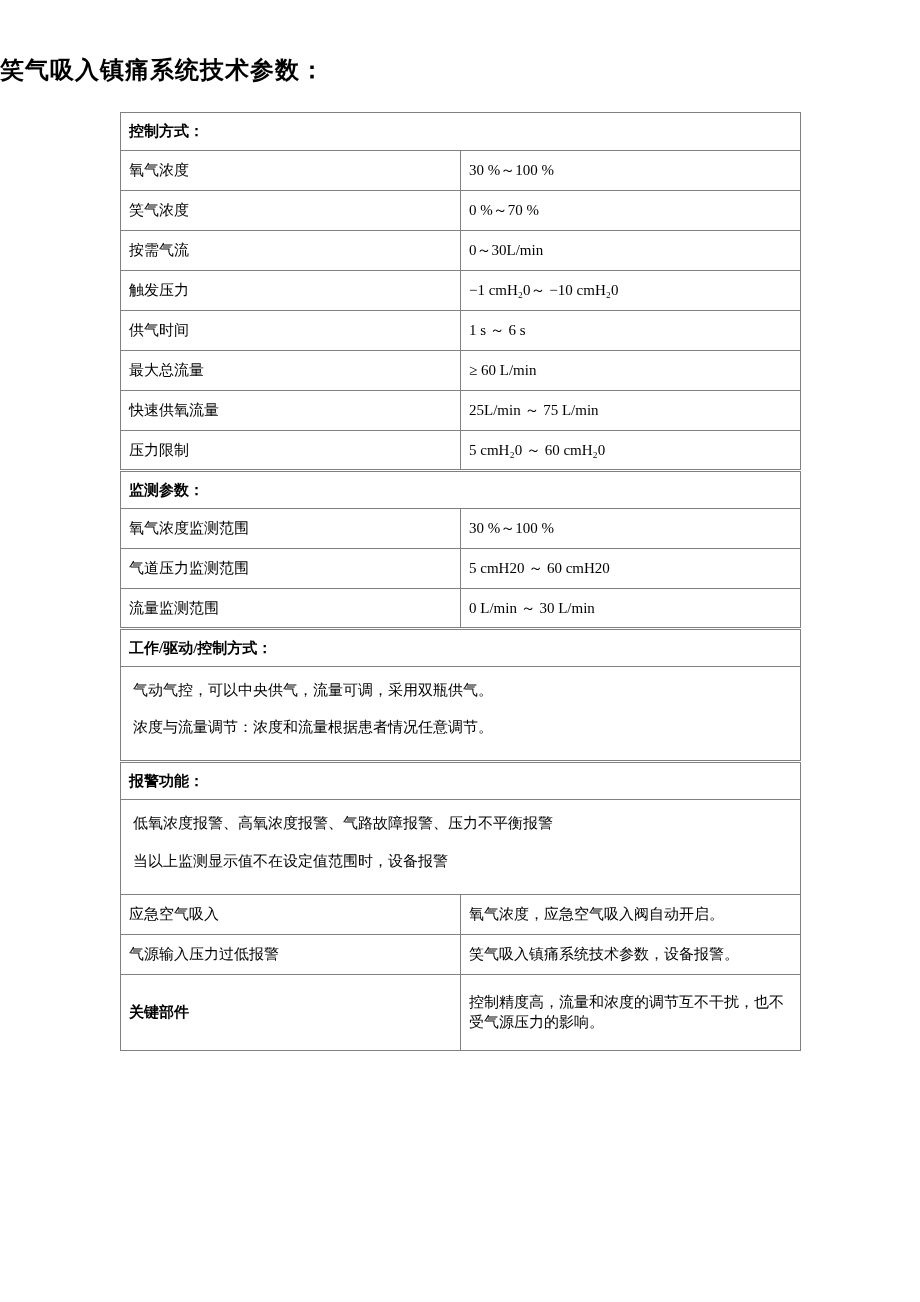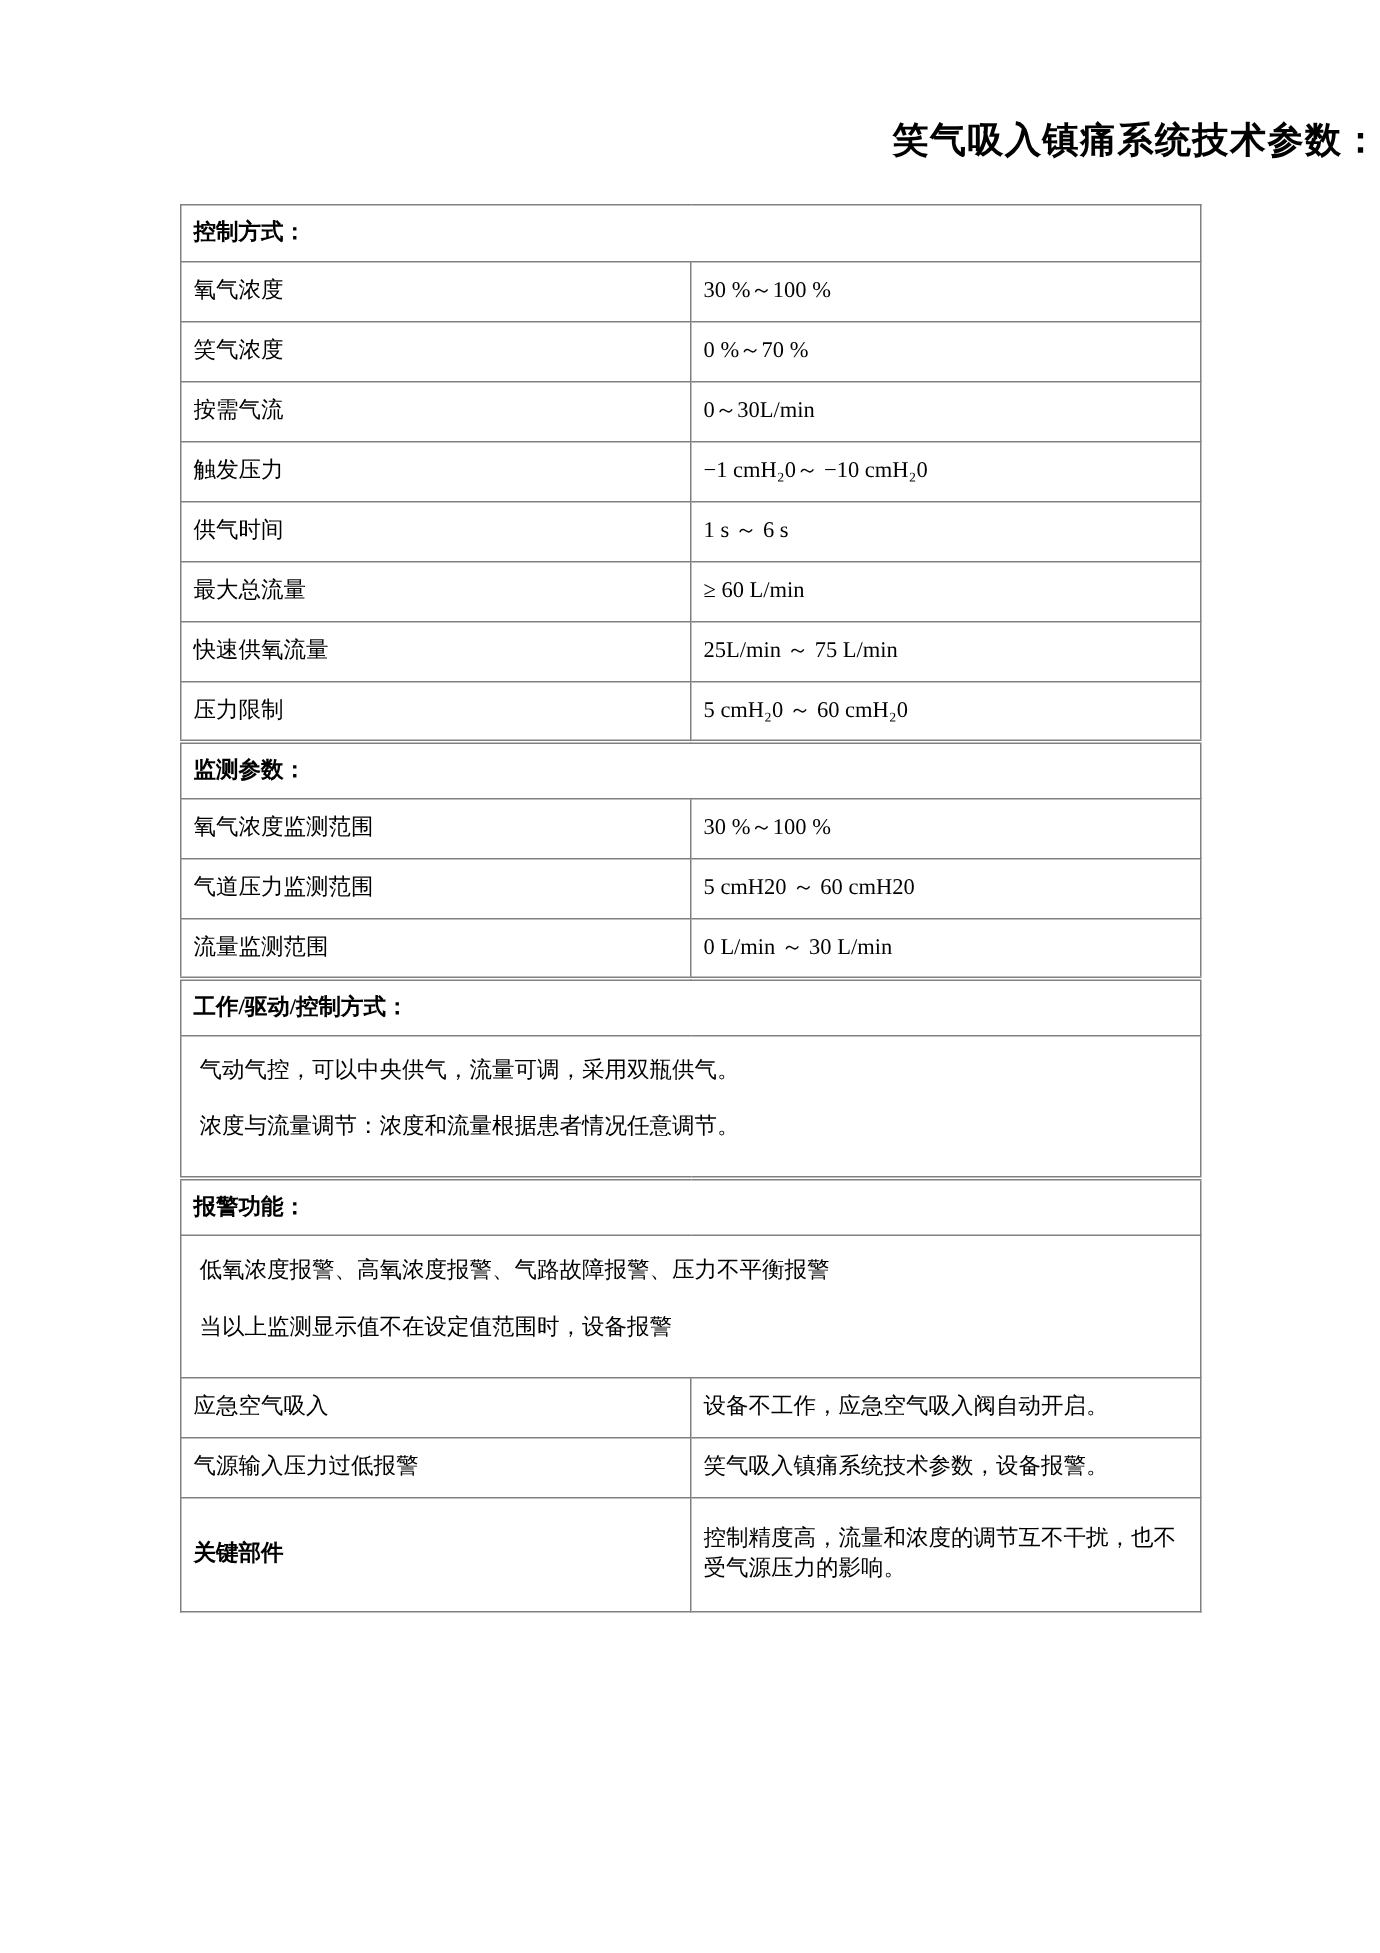--- a/index.html
+++ b/index.html
@@ -6,22 +6,22 @@
   html, body {
     margin: 0; padding: 0;
     width: 920px; height: 1302px;
     background: #ffffff;
     color: #000000;
     font-family: "Liberation Serif", "DejaVu Serif", serif;
   }
   .page { width: 920px; height: 1302px; overflow: hidden; }
   .title {
     margin: 0;
-    padding-top: 80px;
-    text-align: right;
+    padding-top: 56px;
+    text-align: left;
     font-size: 24px;
     font-weight: bold;
     letter-spacing: 1px;
     line-height: 1.2;
     font-family: Liberation Serif, serif;
   }
   table.spec-table {
     border-collapse: collapse;
     table-layout: fixed;
     margin: 27px 0 0 120px;
@@ -124,21 +124,21 @@
 
       <tr class="full">
         <td colspan="2">
           <p>低氧浓度报警、高氧浓度报警、气路故障报警、压力不平衡报警</p>
           <p>当以上监测显示值不在设定值范围时，设备报警</p>
         </td>
       </tr>
 
       <tr class="pair">
         <td class="label">应急空气吸入</td>
-        <td class="value">设备不工作，应急空气吸入阀自动开启。</td>
+        <td class="value">氧气浓度，应急空气吸入阀自动开启。</td>
       </tr>
       <tr class="pair">
         <td class="label">气源输入压力过低报警</td>
         <td class="value">笑气吸入镇痛系统技术参数，设备报警。</td>
       </tr>
 
       <tr class="pair-tall">
         <td class="label">关键部件</td>
         <td class="value">控制精度高，流量和浓度的调节互不干扰，也不受气源压力的影响。</td>
       </tr>

